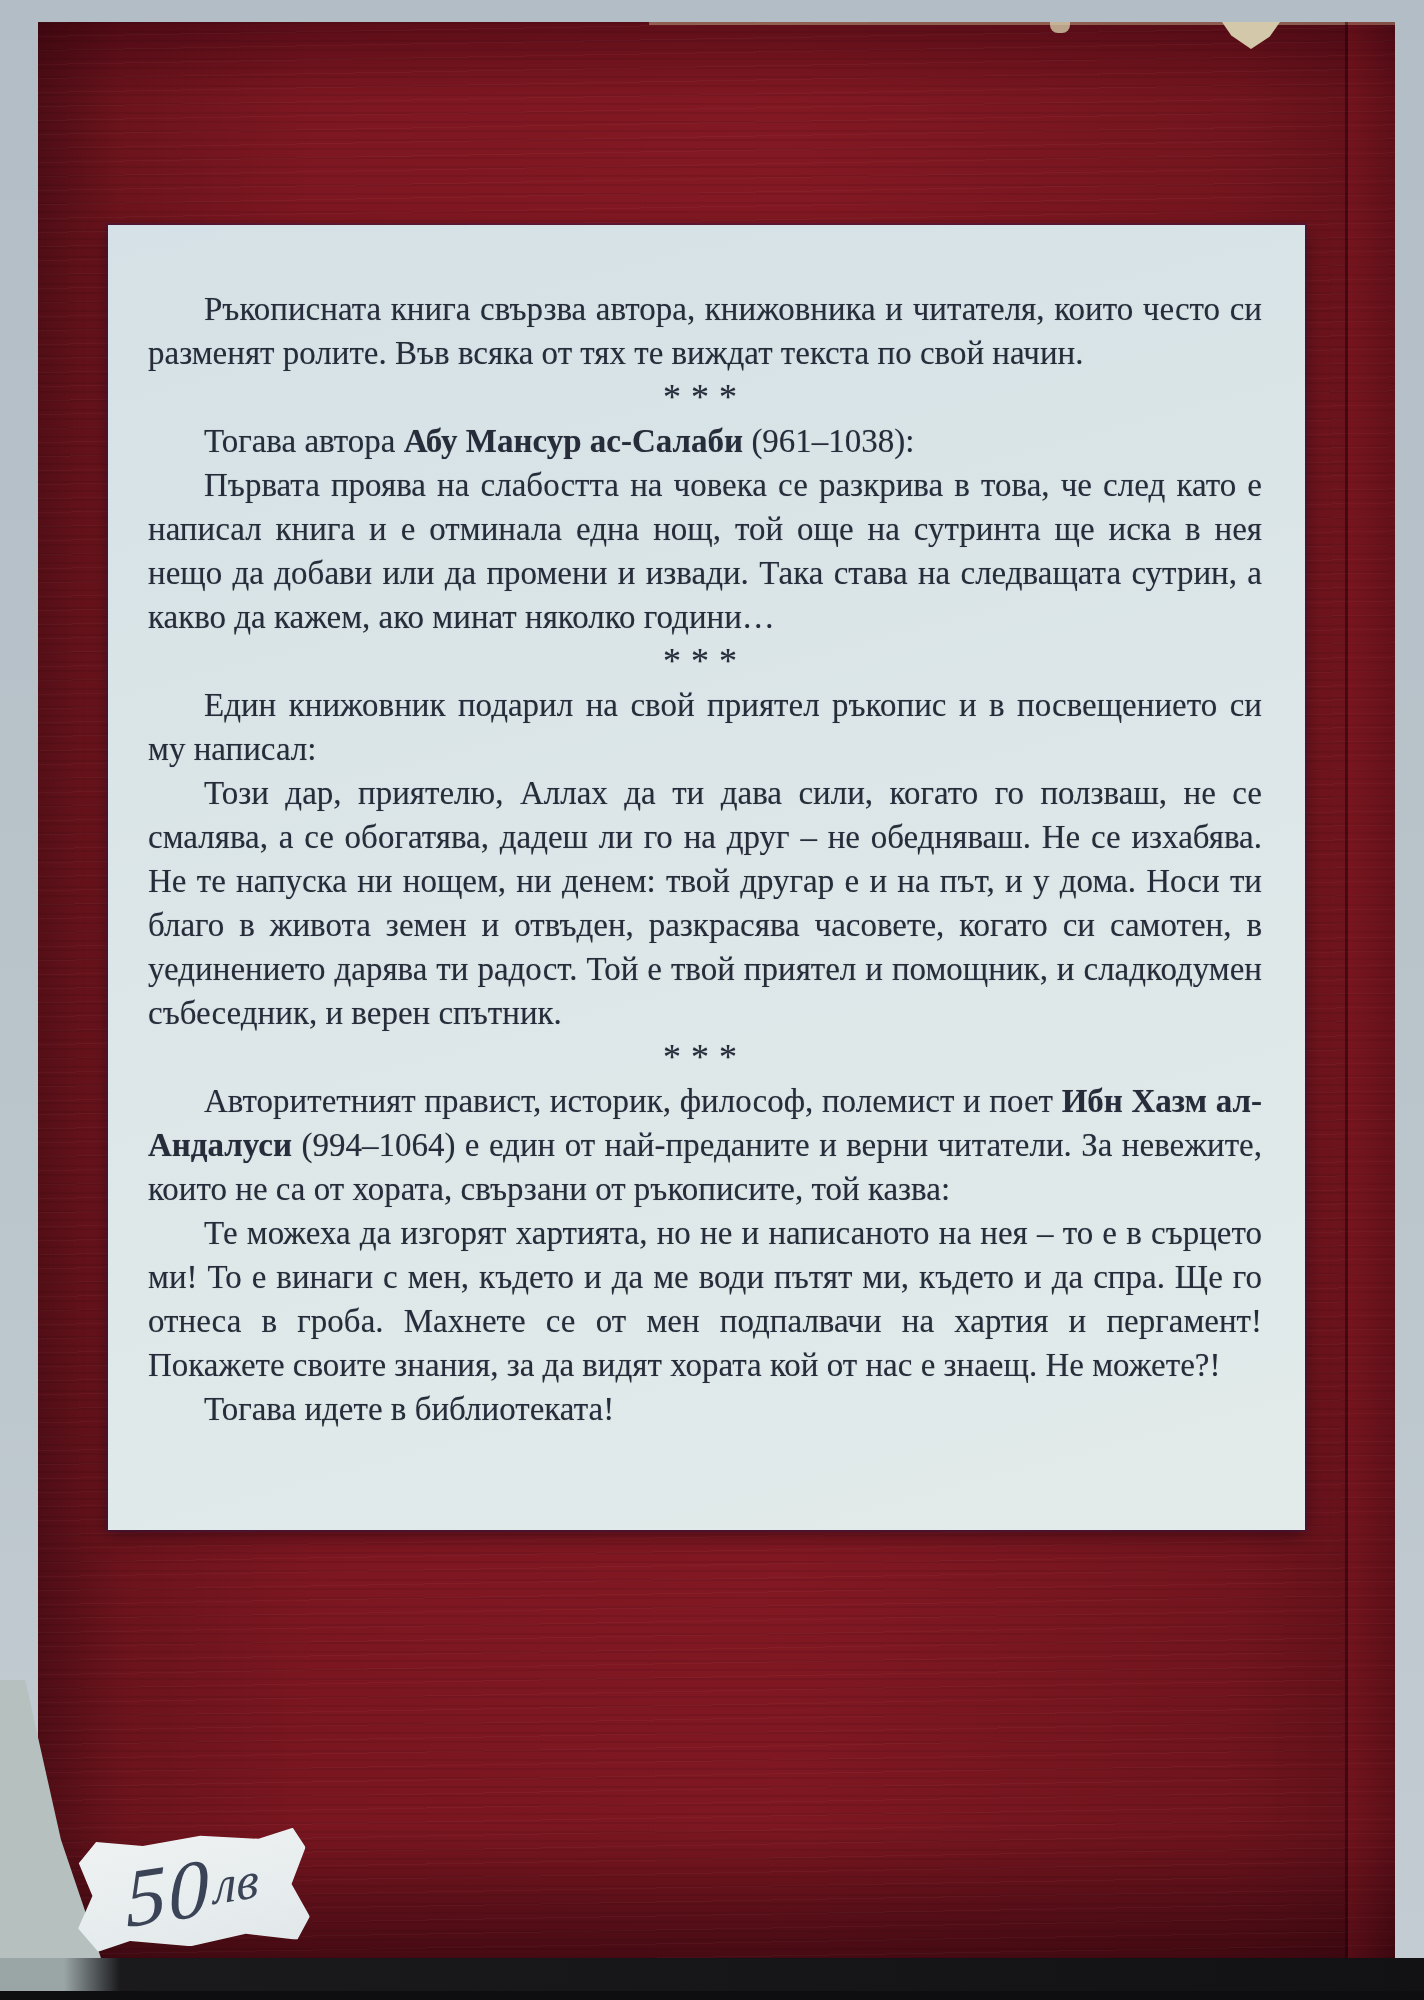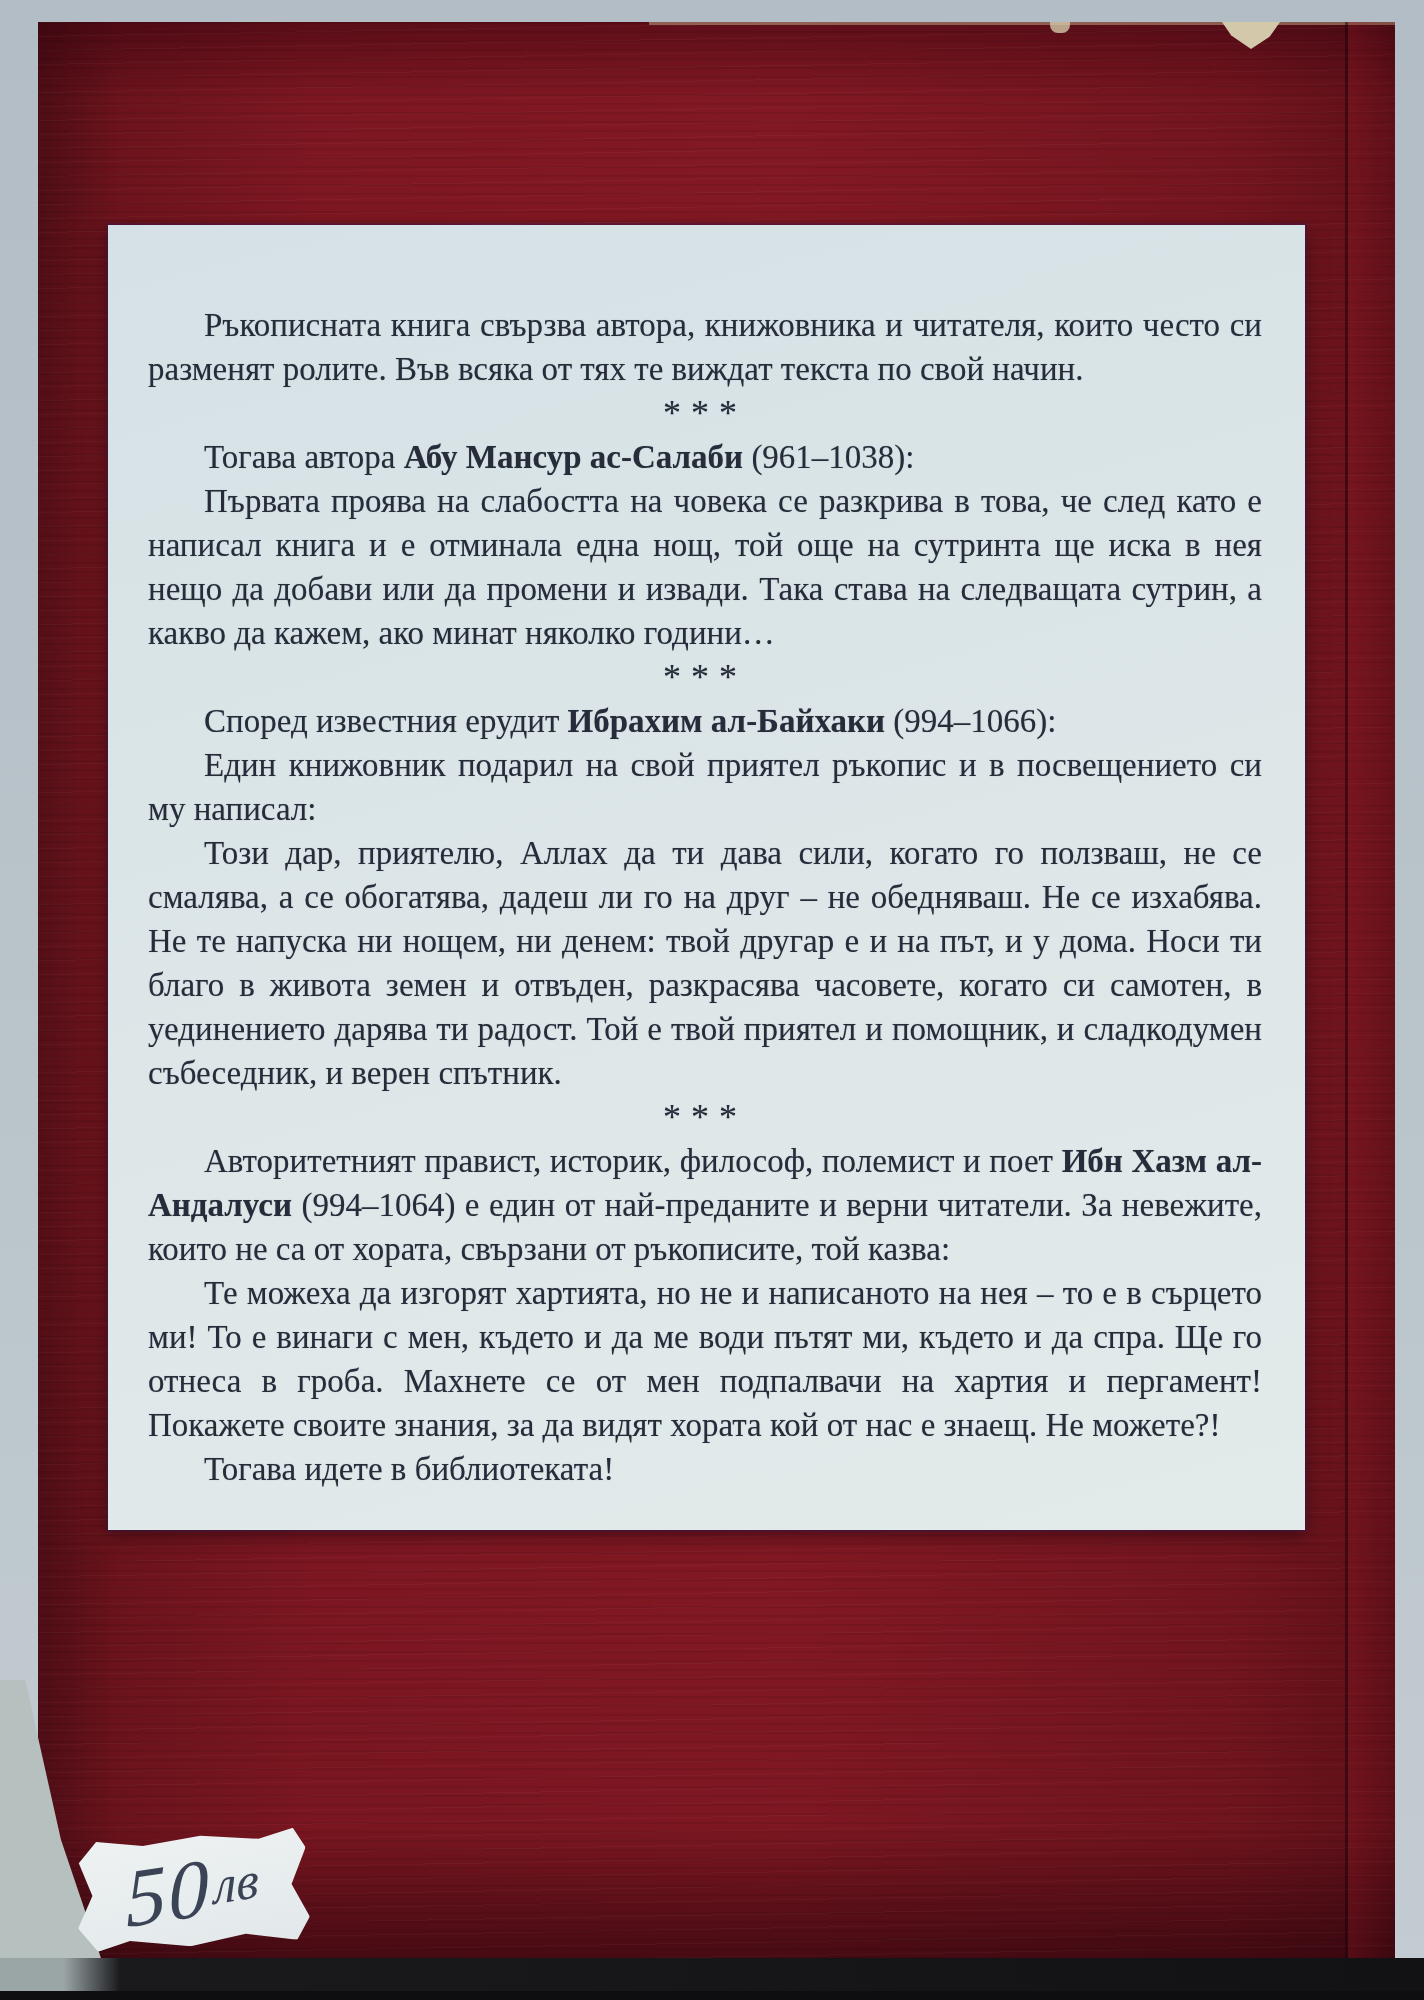--- a/index.html
+++ b/index.html
@@ -32,21 +32,21 @@
     position:absolute;top:0;bottom:0;left:1310px;right:0;
     background:linear-gradient(90deg, rgba(150,25,35,.28), rgba(80,8,18,.12));
   }
   .chip{position:absolute;background:#d3c8a9;}
   .chip1{left:1184px;top:0;width:58px;height:27px;
     clip-path:polygon(0 0,100% 0,82% 55%,50% 100%,16% 50%);}
   .chip2{left:1012px;top:0;width:20px;height:11px;border-radius:0 0 8px 8px;opacity:.8;}
   
   .label{
     position:absolute;left:70px;top:203px;width:1197px;height:1305px;box-sizing:border-box;
-    padding:78px 43px 0 40px;
+    padding:62px 43px 0 40px;
     background:linear-gradient(165deg,#d5e1e6 0%,#dce6e8 45%,#e2ebea 100%);
     box-shadow:0 0 0 2px rgba(55,25,80,.40), 0 6px 18px rgba(20,0,10,.5);
     color:#262c3a;font-size:33px;line-height:44px;text-align:justify;
     text-shadow:0 0 1px rgba(38,44,58,.35);
   }
   .label p{margin:0;text-indent:56px;}
   .label p.sep{text-align:center;text-indent:0;letter-spacing:10px;font-size:36px;}
   .quote{}
   b.name{font-weight:bold;}
   
@@ -87,21 +87,20 @@
   <div class="label">
     <p>Ръкописната книга свързва автора, книжовника и читателя, които често си разменят ролите. Във всяка от тях те виждат текста по свой начин.</p>
 
     <p class="sep">***</p>
 
     <p><span>Тогава автора </span><b class="name">Абу Мансур ас-Салаби</b><span> (961–1038):</span></p>
     <p class="quote">Първата проява на слабостта на човека се разкрива в това, че след като е написал книга и е отминала една нощ, той още на сутринта ще иска в нея нещо да добави или да промени и извади. Така става на следващата сутрин, а какво да кажем, ако минат няколко години…</p>
 
     <p class="sep">***</p>
 
-    <p><span>Според известния ерудит </span><b class="name">Ибрахим ал-Байхаки</b><span> (994–1066):</span></p>
     <p class="quote">Един книжовник подарил на свой приятел ръкопис и в посвещението си му написал:</p>
     <p class="quote">Този дар, приятелю, Аллах да ти дава сили, когато го ползваш, не се смалява, а се обогатява, дадеш ли го на друг – не обедняваш. Не се изхабява. Не те напуска ни нощем, ни денем: твой другар е и на път, и у дома. Носи ти благо в живота земен и отвъден, разкрасява часовете, когато си самотен, в уединението дарява ти радост. Той е твой приятел и помощник, и сладкодумен събеседник, и верен спътник.</p>
 
     <p class="sep">***</p>
 
     <p><span>Авторитетният правист, историк, философ, полемист и поет </span><b class="name">Ибн Хазм ал-Андалуси</b><span> (994–1064) е един от най-преданите и верни читатели. За невежите, които не са от хората, свързани от ръкописите, той казва:</span></p>
     <p class="quote">Те можеха да изгорят хартията, но не и написаното на нея – то е в сърцето ми! То е винаги с мен, където и да ме води пътят ми, където и да спра. Ще го отнеса в гроба. Махнете се от мен подпалвачи на хартия и пергамент! Покажете своите знания, за да видят хората кой от нас е знаещ. Не можете?!</p>
     <p class="quote">Тогава идете в библиотеката!</p>
   </div>
 </div>

